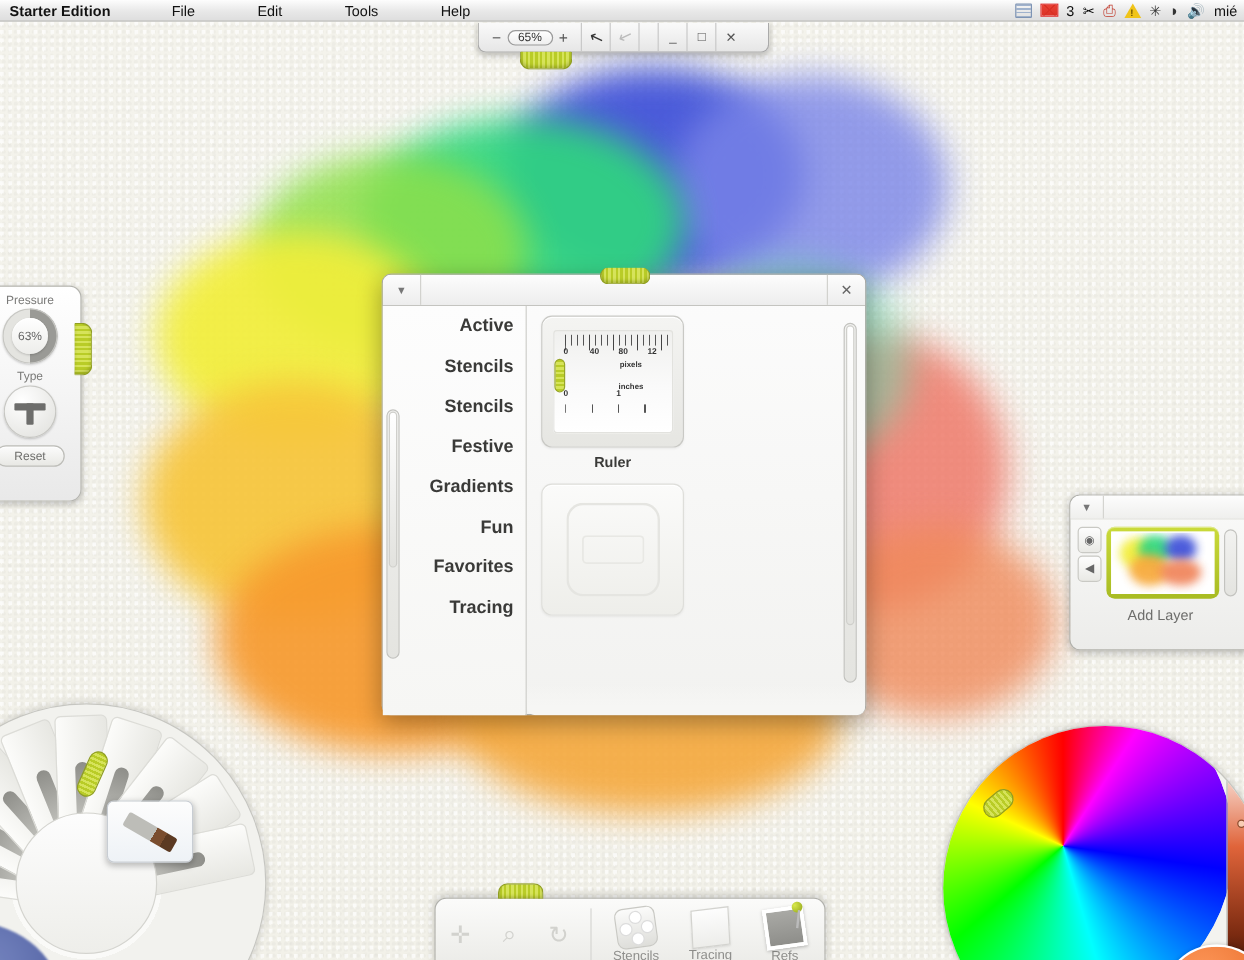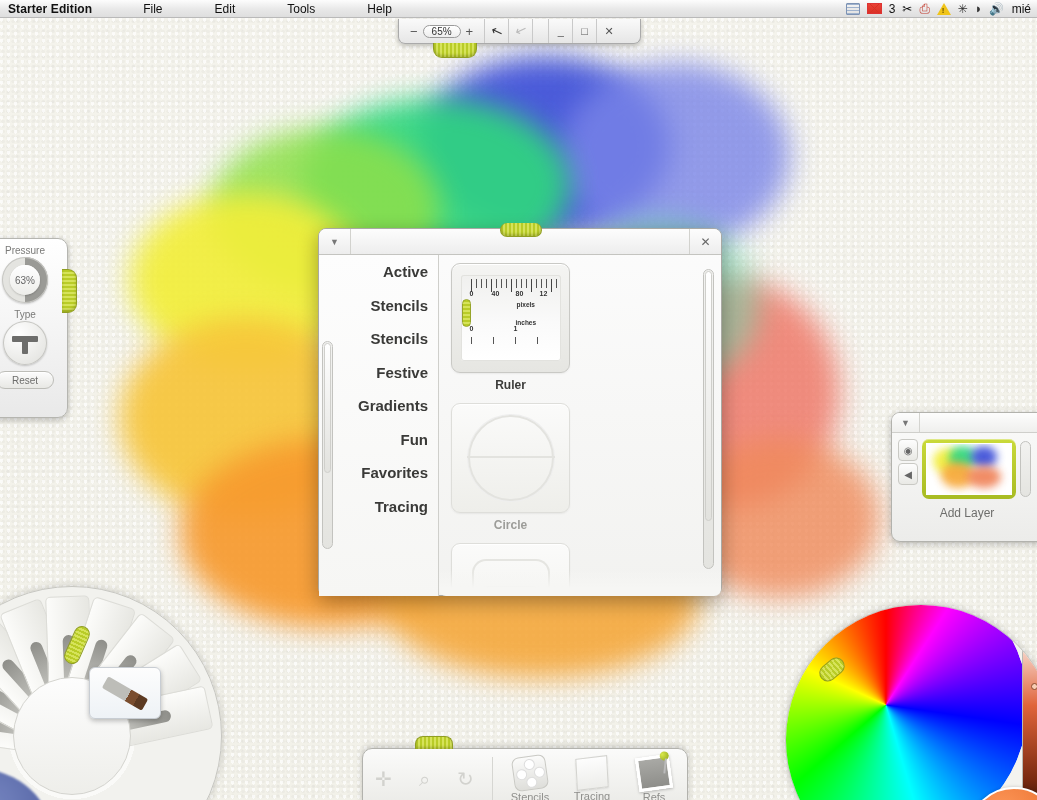--- a/index.html
+++ b/index.html
@@ -471,26 +471,20 @@
                 <span class="rlab" style="left:55px;top:44px;">inches</span>
                 <span class="rnum" style="left:9px;top:50px;">0</span>
                 <span class="rnum" style="left:53px;top:50px;">1</span>
                 <div class="ruler-ticks3"></div>
                 <div class="ruler-green"></div>
               </div>
             </div>
             <div class="cap active">Ruler</div>
           </div>
 
-          <div class="cellitem">
-            <div class="thumb">
-              <div class="circle-art"></div>
-            </div>
-            <div class="cap">Circle</div>
-          </div>
 
           <div class="cellitem">
             <div class="thumb">
               <div class="rsq-art">
                   <div></div>
                 </div>
             </div>
 
           </div>
 

